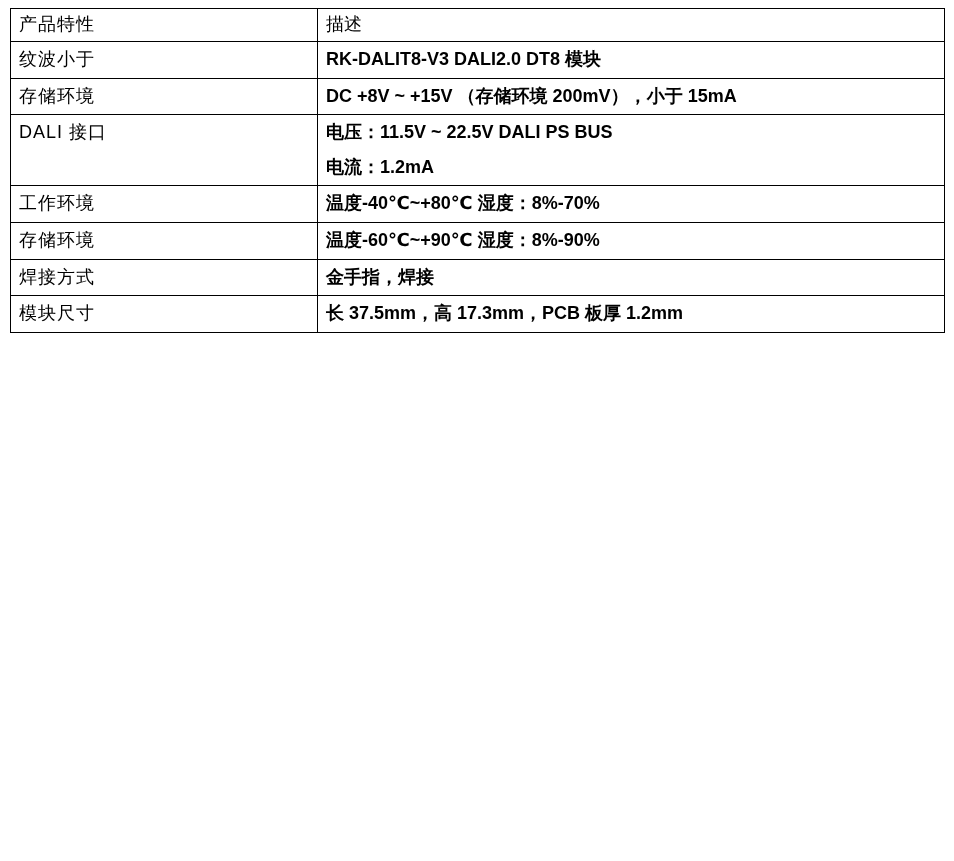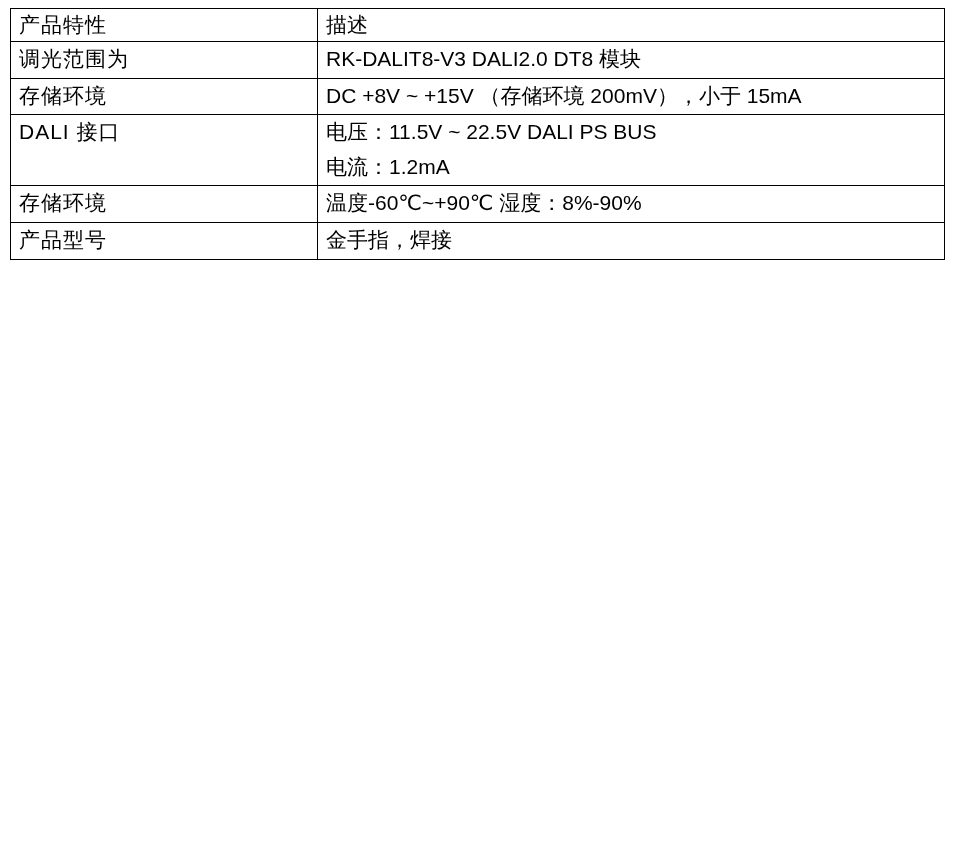--- a/index.html
+++ b/index.html
@@ -21,31 +21,32 @@
   table.spec-table {
     border-collapse: collapse;
     table-layout: fixed;
     width: 934px;
   }
   col.c1 { width: 307px; }
   col.c2 { width: 627px; }
   td.cell {
     border: 1.5px solid #000000;
     padding: 0 8px 1px 8px;
-    font-size: 21px;
+    font-size: 18px;
     line-height: 34.6px;
     vertical-align: top;
     overflow: hidden;
     word-break: break-word;
   }
   td.feature {
     letter-spacing: 1px;
   }
   td.desc .line {
     min-height: 34.6px;
+    font-weight: bold;
   }
   td.desc.justify {
     text-align: justify;
   }
   tr.header-row td.cell {
     height: 31px;
     line-height: 31px;
   }
 </style>
 </head>
@@ -57,21 +58,21 @@
       <col class="c1">
       <col class="c2">
     </colgroup>
     <tbody id="spec-tbody">
       <tr class="header-row">
         <td class="cell feature">产品特性</td>
         <td class="cell desc">描述</td>
       </tr>
 
   <tr>
-    <td class="cell feature">调光范围为</td>
+    <td class="cell feature">纹波小于</td>
     <td class="cell desc">
             <div class="line">RK-DALIT8-V3 DALI2.0 DT8 模块</div>
           </td>
   </tr>
 
 
   <tr>
     <td class="cell feature">存储环境</td>
     <td class="cell desc">
             <div class="line">DC +8V ~ +15V （存储环境 200mV），小于 15mA</div>
@@ -83,30 +84,42 @@
     <td class="cell desc">
             <div class="line">电压：11.5V ~ 22.5V DALI PS BUS</div>
             <div class="line">电流：1.2mA</div>
           </td>
   </tr>
 
 
 
 
 
+  <tr>
+    <td class="cell feature">工作环境</td>
+    <td class="cell desc">
+            <div class="line">温度-40℃~+80℃ 湿度：8%-70%</div>
+          </td>
+  </tr>
 
   <tr>
     <td class="cell feature">存储环境</td>
     <td class="cell desc">
             <div class="line">温度-60℃~+90℃ 湿度：8%-90%</div>
           </td>
   </tr>
 
   <tr>
-    <td class="cell feature">产品型号</td>
+    <td class="cell feature">焊接方式</td>
     <td class="cell desc">
             <div class="line">金手指，焊接</div>
           </td>
   </tr>
 
+  <tr>
+    <td class="cell feature">模块尺寸</td>
+    <td class="cell desc">
+            <div class="line">长 37.5mm，高 17.3mm，PCB 板厚 1.2mm</div>
+          </td>
+  </tr>
 </tbody>
   </table>
 </div>
 
 </body></html>

